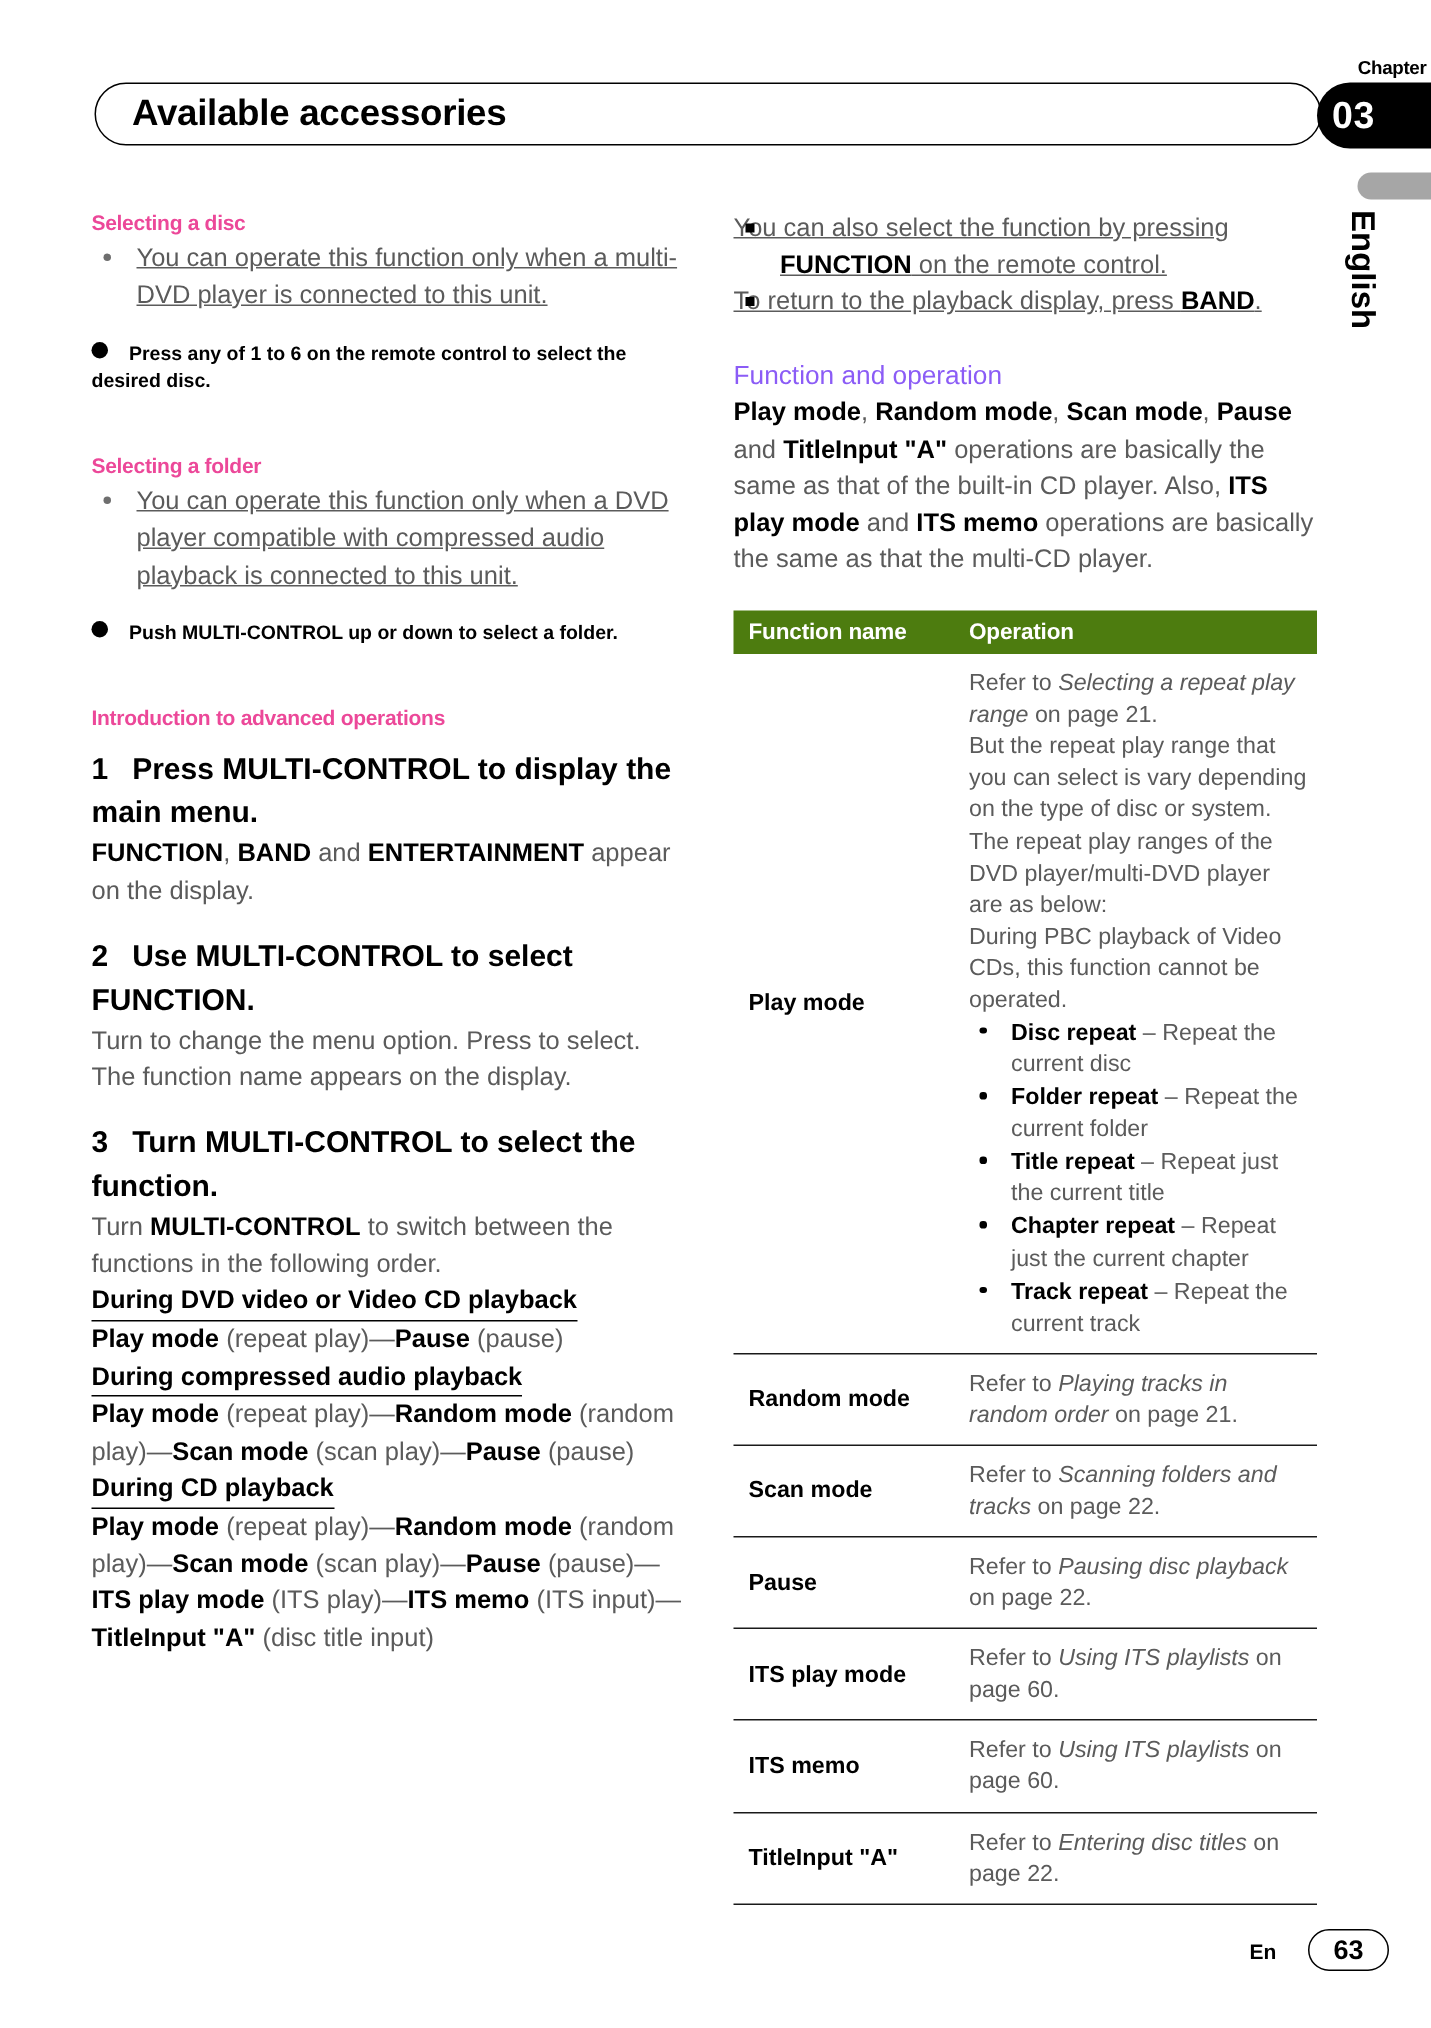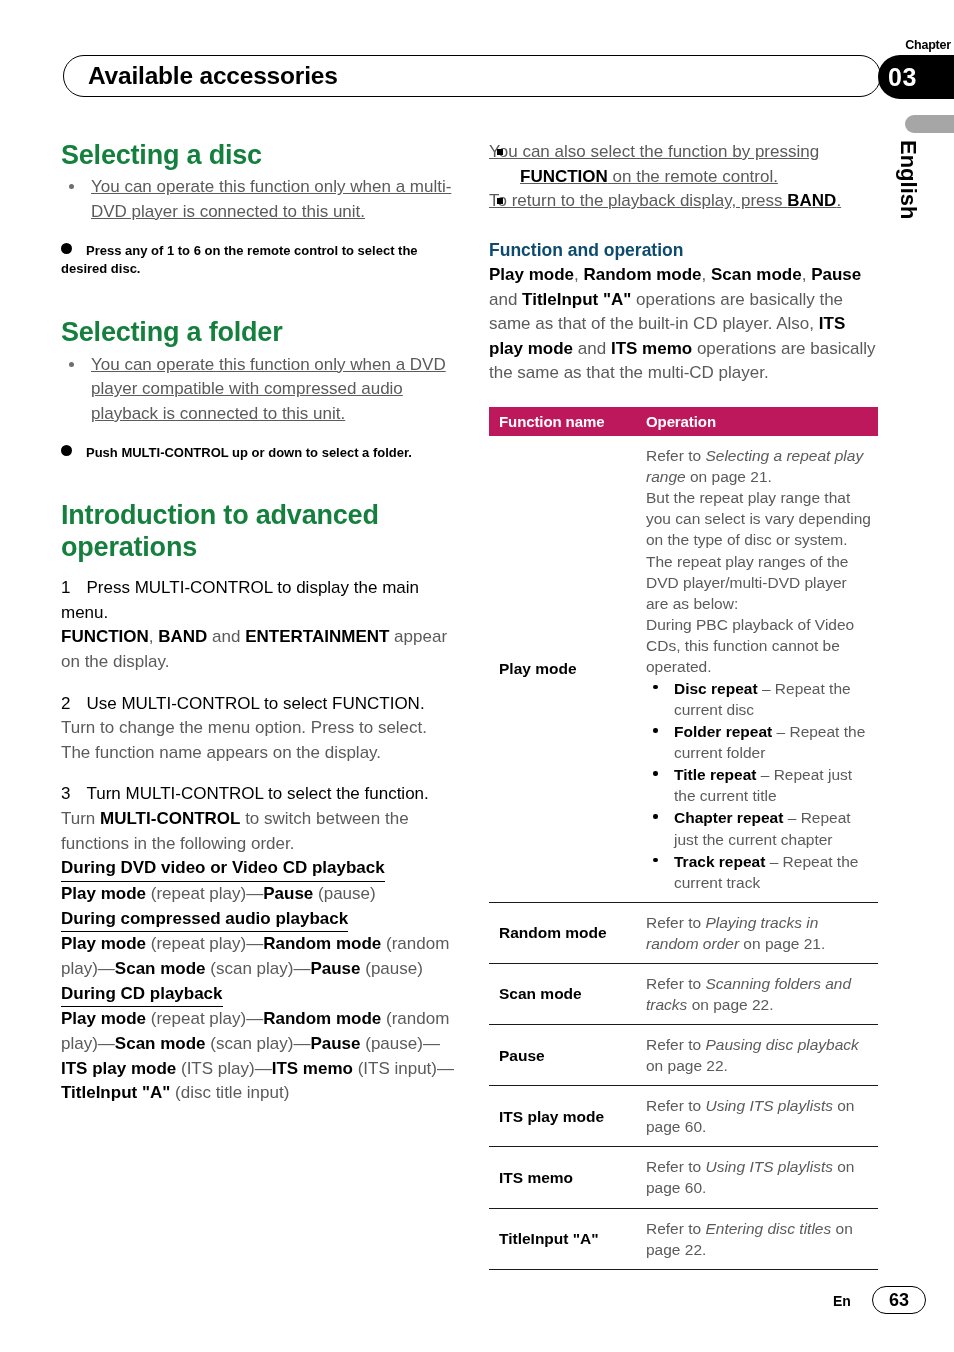--- a/index.html
+++ b/index.html
@@ -91,32 +91,32 @@
   
   .col {
     position: absolute;
     top: 140px;
     width: 393px;
   }
   .col-left  { left: 61px; }
   .col-right { left: 489px; }
 
   h2.sec-head {
-    font-size: 27px;
-    font-weight: bold;
-    color: #15803d;
+    font-size: 14px;
+    font-weight: bold;
+    color: #ec4899;
     margin: 0 0 4px 0;
     line-height: 1.16;
     letter-spacing: -0.2px;
   }
 
   h3.sub-head {
     font-size: 17.5px;
-    font-weight: bold;
-    color: #0c4a6e;
+    font-weight: normal;
+    color: #8b5cf6;
     margin: 0 0 2px 0;
     line-height: 1.2;
   }
 
   p {
     margin: 0;
     font-size: 17px;
     line-height: 1.45;
     color: #5b5b5b;
   }
@@ -170,23 +170,23 @@
     display: inline-block;
     width: 11px;
     height: 11px;
     border-radius: 50%;
     background: #000;
     margin-right: 14px;
     vertical-align: 1px;
   }
 
   .step {
-    font-size: 17px;
+    font-size: 20px;
     line-height: 1.45;
-    font-weight: normal;
+    font-weight: bold;
     color: #000;
   }
   .step .num { margin-right: 16px; }
 
   .underline-head {
     font-size: 17px;
     font-weight: bold;
     color: #000;
     line-height: 1.45;
     display: inline-block;
@@ -195,21 +195,21 @@
   }
 
   
   .fn-table {
     width: 389px;
     border-collapse: collapse;
     margin-top: 4px;
     table-layout: fixed;
   }
   .fn-table th {
-    background: #be185d;
+    background: #4d7c0f;
     color: #fff;
     font-size: 15px;
     font-weight: bold;
     text-align: left;
     padding: 6px 0 6px 10px;
     letter-spacing: -0.1px;
   }
   .fn-table th.c1 { width: 137px; }
   .fn-table td {
     vertical-align: middle;

